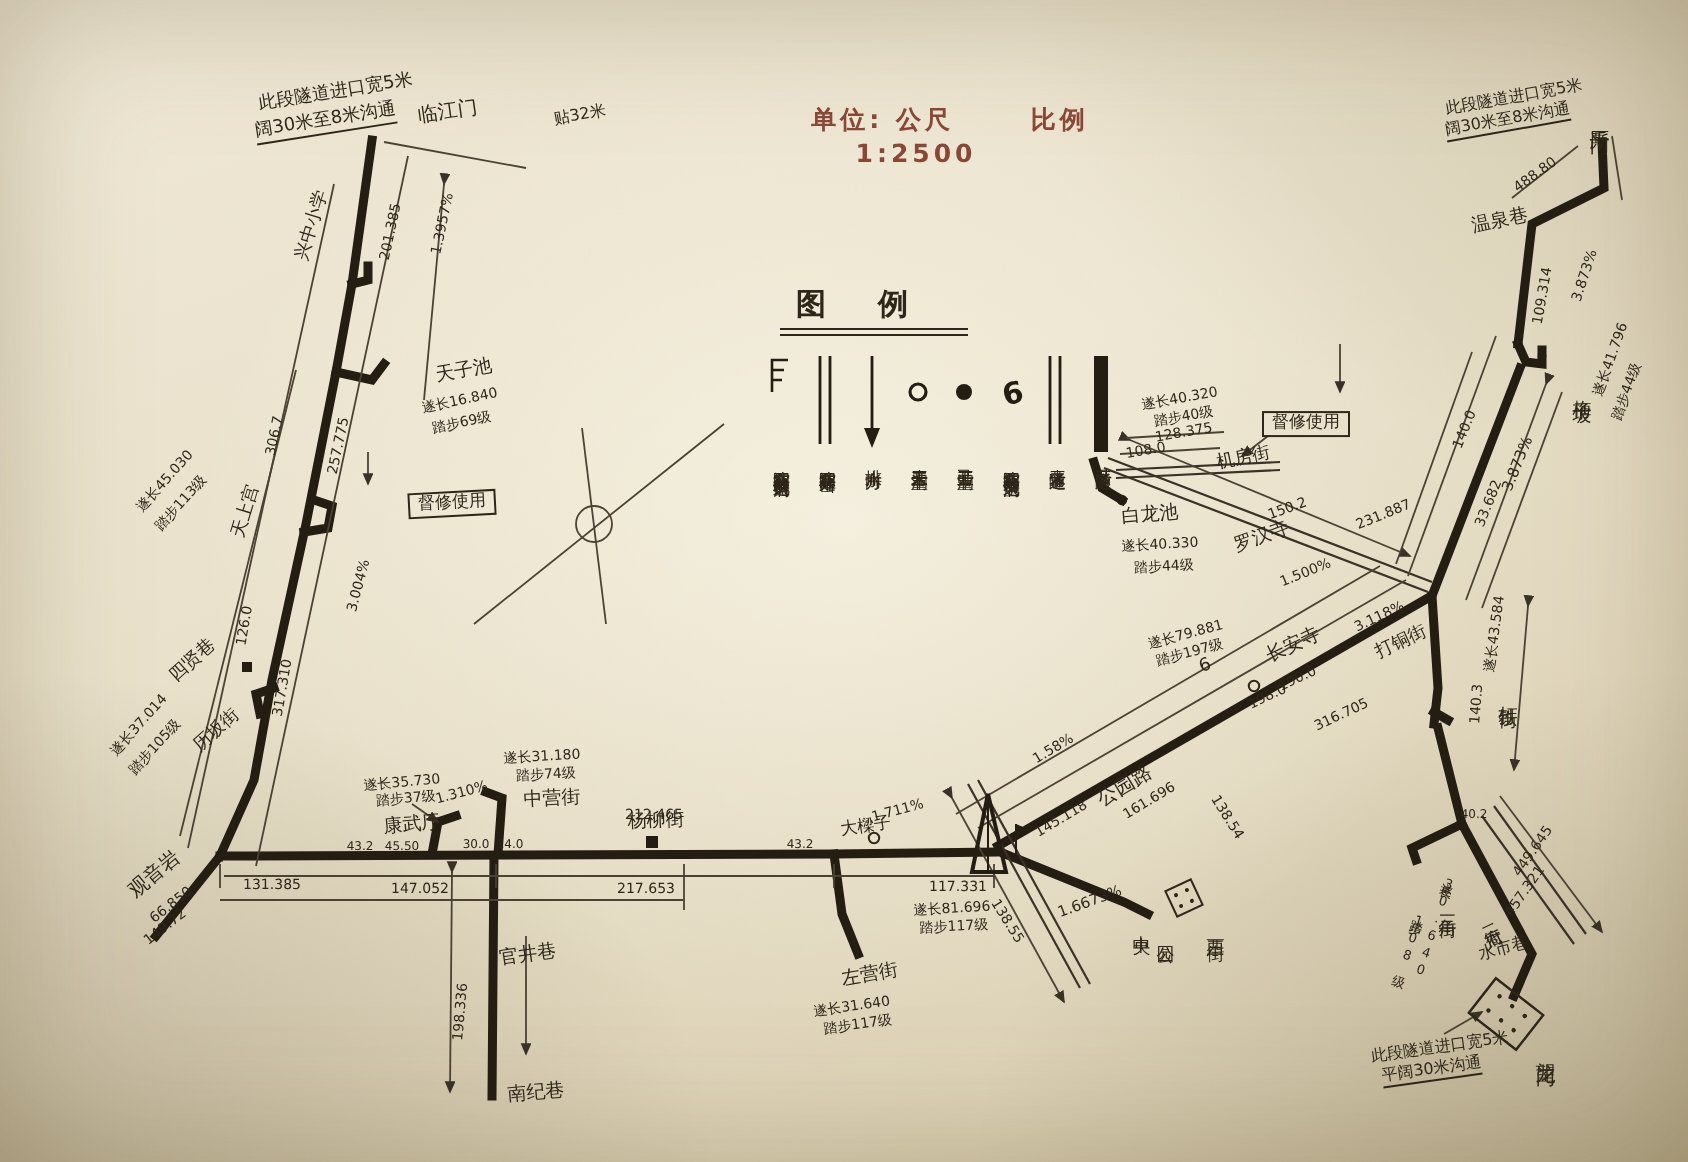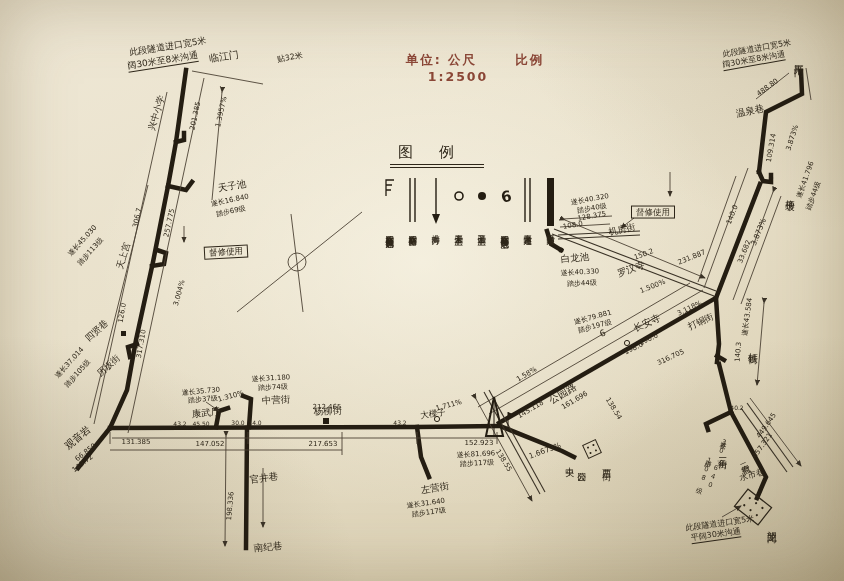--- a/index.html
+++ b/index.html
@@ -20,21 +20,21 @@
   .lbl.v{writing-mode:vertical-rl;text-orientation:upright;letter-spacing:1px;}
   .lbl.box{border:1.2px solid #2e2619;padding:1px 4px;}
   .lbl.u{border-bottom:1px solid #2e2619;padding-bottom:1px;}
   #title-block{position:absolute;left:348px;top:40px;width:240px;text-align:center;}
   #map-title{font-size:25px;font-weight:bold;letter-spacing:7px;color:#352b1c;
      border-bottom:4px double #352b1c;padding-bottom:4px;display:inline-block;}
   #subtitle-row{margin-top:12px;text-align:center;padding-left:14px;
      font-size:12.5px;color:#8a4636;font-weight:bold;}
   #subtitle-row span{margin-right:34px;letter-spacing:2px;}
   #legend{position:absolute;left:380px;top:142px;width:190px;}
-  #legend-title{font-size:15px;font-weight:normal;letter-spacing:26px;color:#2e2619;
+  #legend-title{font-size:15px;font-weight:bold;letter-spacing:26px;color:#2e2619;
      border-bottom:4px double #2e2619;padding:0 4px 2px 8px;display:inline-block;margin-left:10px;}
   #legend-items{display:flex;gap:3px;margin-top:8px;}
   .legend-item{display:flex;flex-direction:column;align-items:center;width:20px;}
   .legend-sym{height:52px;display:flex;align-items:flex-start;justify-content:center;}
   .legend-text{writing-mode:vertical-rl;text-orientation:upright;font-size:8.5px;
      height:118px;letter-spacing:.5px;color:#2e2619;line-height:1;}
 </style>
 </head>
 <body>
 
@@ -203,21 +203,21 @@
       <div class="lbl" style="left: 238px; top: 423px; font-size: 6px; transform: translate(-50%, -50%) rotate(0deg);">30.0</div>
       <div class="lbl" style="left: 255px; top: 423px; font-size: 6px; transform: translate(-50%, -50%) rotate(0deg);">14.0</div>
       <div class="lbl" style="left: 328px; top: 411px; font-size: 9.5px; transform: translate(-50%, -50%) rotate(-2deg);">杨柳街</div>
       <div class="lbl" style="left: 327px; top: 408px; font-size: 7px; transform: translate(-50%, -50%) rotate(0deg);">212.465</div>
       <div class="lbl" style="left: 323px; top: 445px; font-size: 7px; transform: translate(-50%, -50%) rotate(0deg);">217.653</div>
       <div class="lbl" style="left: 400px; top: 423px; font-size: 6px; transform: translate(-50%, -50%) rotate(0deg);">43.2</div>
       <div class="lbl" style="left: 264px; top: 478px; font-size: 9.5px; transform: translate(-50%, -50%) rotate(-8deg);">官井巷</div>
       <div class="lbl" style="left: 231px; top: 506px; font-size: 7px; transform: translate(-50%, -50%) rotate(-85deg);">198.336</div>
       <div class="lbl" style="left: 268px; top: 547px; font-size: 9.5px; transform: translate(-50%, -50%) rotate(-5deg);">南纪巷</div>
       <div class="lbl" style="left: 433px; top: 414px; font-size: 8.5px; transform: translate(-50%, -50%) rotate(-8deg);">大樑子</div>
-      <div class="lbl" style="left: 479px; top: 444px; font-size: 7px; transform: translate(-50%, -50%) rotate(0deg);">152.923</div>
+      <div class="lbl" style="left: 479px; top: 444px; font-size: 7px; transform: translate(-50%, -50%) rotate(0deg);">117.331</div>
       <div class="lbl" style="left: 476px; top: 455px; font-size: 7px; transform: translate(-50%, -50%) rotate(-3deg);">遂长81.696</div>
       <div class="lbl" style="left: 477px; top: 464px; font-size: 7px; transform: translate(-50%, -50%) rotate(-3deg);">踏步117级</div>
       <div class="lbl" style="left: 435px; top: 488px; font-size: 9.5px; transform: translate(-50%, -50%) rotate(-10deg);">左营街</div>
       <div class="lbl" style="left: 426px; top: 504px; font-size: 7px; transform: translate(-50%, -50%) rotate(-8deg);">遂长31.640</div>
       <div class="lbl" style="left: 429px; top: 513px; font-size: 7px; transform: translate(-50%, -50%) rotate(-8deg);">踏步117级</div>
       <div class="lbl" style="left: 449px; top: 406px; font-size: 7px; transform: translate(-50%, -50%) rotate(-15deg);">1.711%</div>
       <div class="lbl" style="left: 563px; top: 394px; font-size: 10px; transform: translate(-50%, -50%) rotate(-31deg);">公园路</div>
       <div class="lbl" style="left: 531px; top: 410px; font-size: 7px; transform: translate(-50%, -50%) rotate(-31deg);">145.118</div>
       <div class="lbl" style="left: 575px; top: 401px; font-size: 7px; transform: translate(-50%, -50%) rotate(-31deg);">161.696</div>
       <div class="lbl" style="left: 527px; top: 375px; font-size: 7px; transform: translate(-50%, -50%) rotate(-31deg);">1.58%</div>

